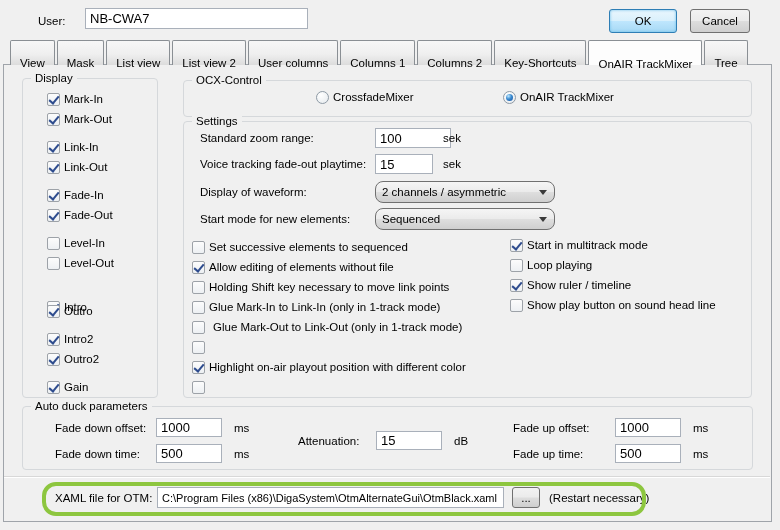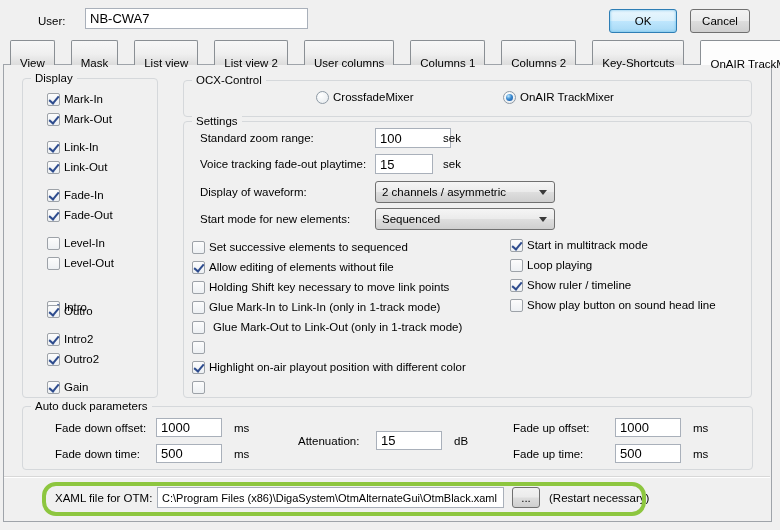--- a/index.html
+++ b/index.html
@@ -43,21 +43,21 @@
   .tabs {
     position: absolute; left: 10px; top: 41px; height: 24px;
     display: flex; align-items: flex-end; z-index: 5;
   }
   .tab {
     height: 20px; line-height: 20px;
     padding: 12px 9px;
     border: 1px solid #8A8F94; border-bottom: none;
     border-radius: 2px 2px 0 0;
     background: linear-gradient(#F7F7F7, #EFEFEF 55%, #DCDCDC);
-    margin-right: 16px;
+    margin-right: 2px;
     white-space: nowrap;
   }
   .tab.active {
     height: 24px; line-height: 22px;
     background: #FDFDFD;
     position: relative; z-index: 6;
   }
 
   .pane {
     position: absolute; left: 3px; top: 64px; width: 769px; height: 458px;
@@ -99,21 +99,21 @@
     position: relative;
   }
   .radio.selected::after {
     content: ""; position: absolute; left: 2px; top: 2px; right: 2px; bottom: 2px;
     border-radius: 50%;
     background: radial-gradient(circle at 35% 30%, #BEE8FF 0%, #3B8BD0 45%, #174F9E 100%);
   }
 
   .combo {
     position: absolute;
-    border: 1px solid #707070; border-radius: 3px;
+    border: 1px solid #707070; border-radius: 8px;
     background: linear-gradient(#F5F5F5, #EBEBEB 48%, #DEDEDE 52%, #CFCFCF);
     display: flex; align-items: center;
     padding: 0 22px 0 6px;
     white-space: nowrap; z-index: 3;
   }
   .combo-arrow {
     position: absolute; right: 7px; top: 50%; margin-top: -2px;
     width: 0; height: 0;
     border-left: 4px solid transparent; border-right: 4px solid transparent;
     border-top: 5px solid #3A3A3A;

